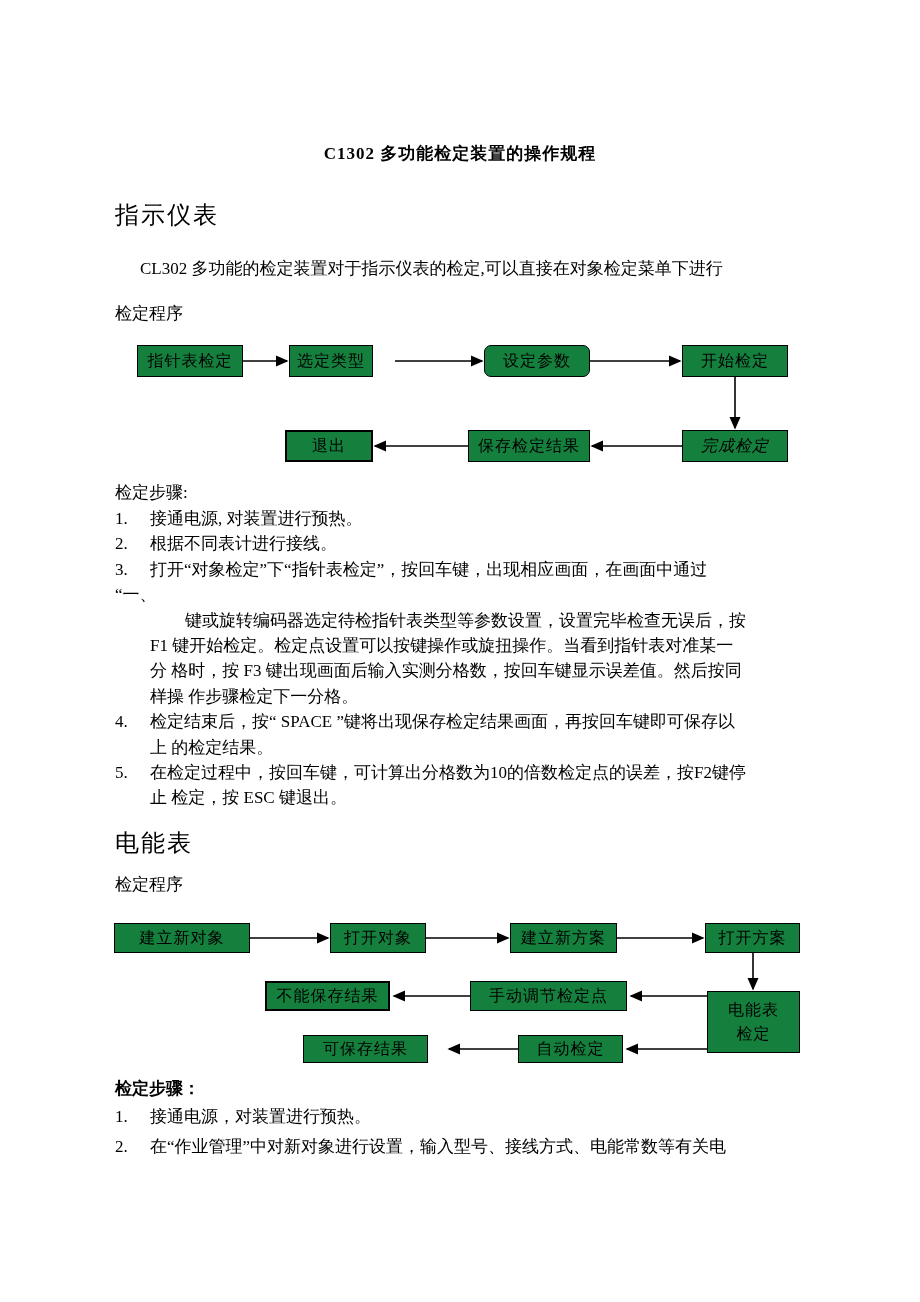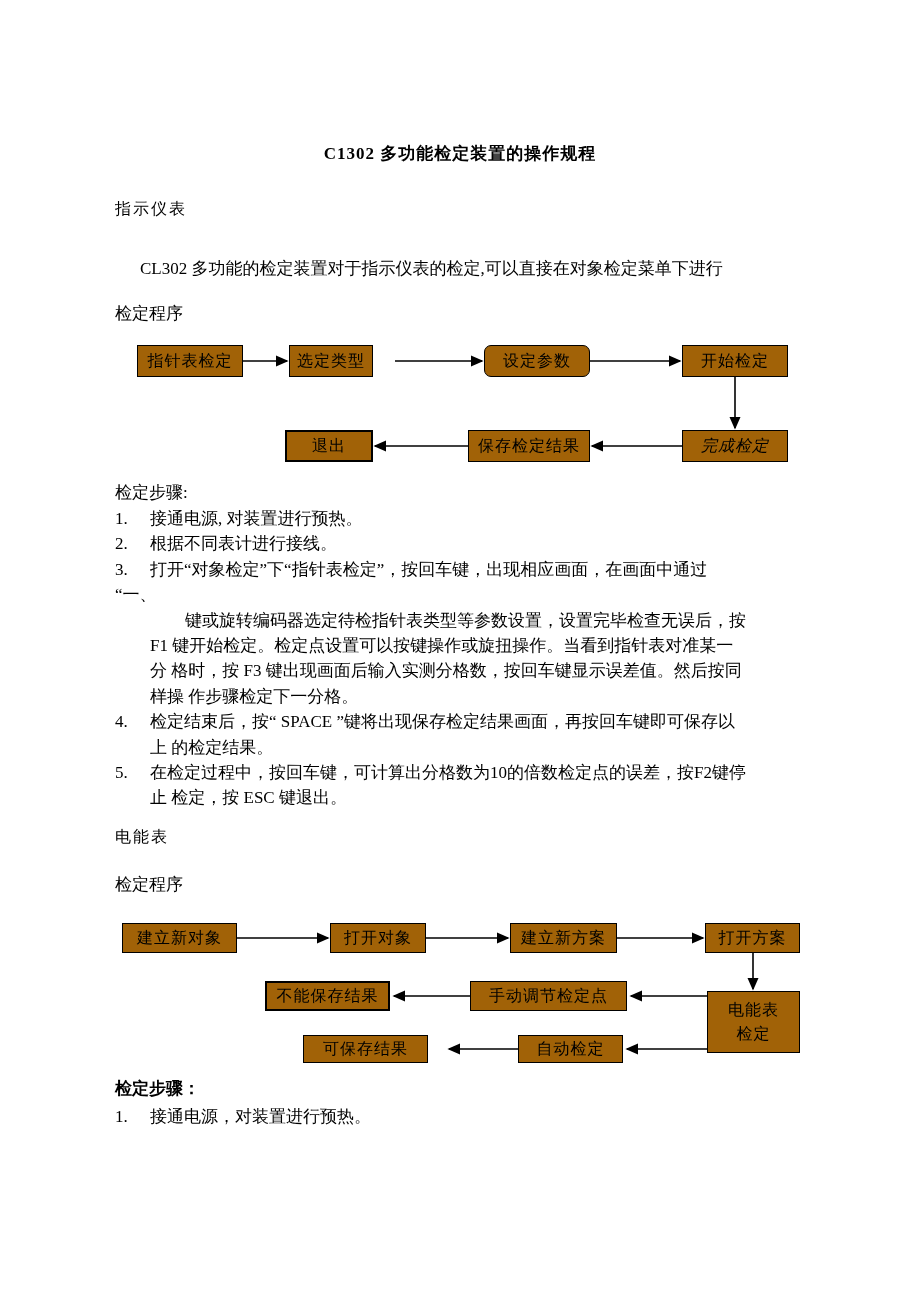--- a/index.html
+++ b/index.html
@@ -11,21 +11,21 @@
     font-family:"Liberation Serif","DejaVu Serif",serif;
     color:#000;
     overflow:hidden;
   }
   .abs{position:absolute;}
   .doc-title{
     top:142px;left:0;width:920px;
     text-align:center;
     font-size:17px;font-weight:bold;letter-spacing:1px;
   }
-  .sec-heading{font-size:16px;letter-spacing:2px;}
+  .sec-heading{font-size:24px;letter-spacing:2px;}
   .h1{top:199px;left:115px;}
   .h2{top:827px;left:115px;}
   .body-text{font-size:17px;}
   .intro{top:257px;left:140px;}
   .proc1{top:302px;left:115px;}
   .steps-label1{top:481px;left:115px;}
   .steps-label2{top:1077px;left:115px;font-weight:bold;}
   .proc2{top:873px;left:115px;}
 
   .steps{font-size:17px;}
@@ -36,21 +36,21 @@
   .ind1{padding-left:35px;}
   .ind2{padding-left:70px;}
 
   .flow{left:0;width:920px;}
   .flow1{top:345px;height:135px;}
   .flow2{top:923px;height:145px;}
   .flow svg{position:absolute;top:0;left:0;}
   .fbox{
     position:absolute;
     border:1.5px solid #000;
-    background:#a16207;
+    background:#15803d;
     display:flex;align-items:center;justify-content:center;
     font-size:16px;
     text-align:center;
     box-sizing:border-box;
     letter-spacing:1px;
   }
   .fbox.heavy{border-width:2px;}
   .fbox .stack{line-height:24px;}
   line{stroke:#000;stroke-width:1.6;}
 </style>
@@ -117,35 +117,36 @@
       </defs>
       <line x1="233" y1="15" x2="328" y2="15" marker-end="url(#ah2)"></line>
       <line x1="426" y1="15" x2="508" y2="15" marker-end="url(#ah2)"></line>
       <line x1="617" y1="15" x2="703" y2="15" marker-end="url(#ah2)"></line>
       <line x1="753" y1="30" x2="753" y2="66" marker-end="url(#ah2)"></line>
       <line x1="707" y1="73" x2="631" y2="73" marker-end="url(#ah2)"></line>
       <line x1="470" y1="73" x2="394" y2="73" marker-end="url(#ah2)"></line>
       <line x1="707" y1="126" x2="627" y2="126" marker-end="url(#ah2)"></line>
       <line x1="518" y1="126" x2="449" y2="126" marker-end="url(#ah2)"></line>
     </svg>
-    <div class="fbox" style="left:122px;top:0;width:115px;height:30px;">建立新对象</div>
+    <div class="fbox" style="left:114px;top:0;width:136px;height:30px;">建立新对象</div>
     <div class="fbox" style="left:330px;top:0;width:96px;height:30px;">打开对象</div>
     <div class="fbox" style="left:510px;top:0;width:107px;height:30px;">建立新方案</div>
     <div class="fbox" style="left:705px;top:0;width:95px;height:30px;">打开方案</div>
     <div class="fbox" style="left:707px;top:68px;width:93px;height:62px;">
       <div class="stack">
         <div>电能表</div>
         <div>检定</div>
       </div>
     </div>
     <div class="fbox heavy" style="left:265px;top:58px;width:125px;height:30px;">不能保存结果</div>
     <div class="fbox" style="left:470px;top:58px;width:157px;height:30px;">手动调节检定点</div>
     <div class="fbox" style="left:303px;top:112px;width:125px;height:28px;">可保存结果</div>
     <div class="fbox" style="left:518px;top:112px;width:105px;height:28px;">自动检定</div>
   </div>
 
   <div class="abs body-text steps-label2">检定步骤：</div>
 
   <div class="abs steps steps2">
     <div class="ln"><span class="no">1.</span><span>接通电源，对装置进行预热。</span></div>
+    <div class="ln"><span class="no">2.</span><span>在“作业管理”中对新对象进行设置，输入型号、接线方式、电能常数等有关电</span></div>
   </div>
 
 </div>
 
 </body></html>

